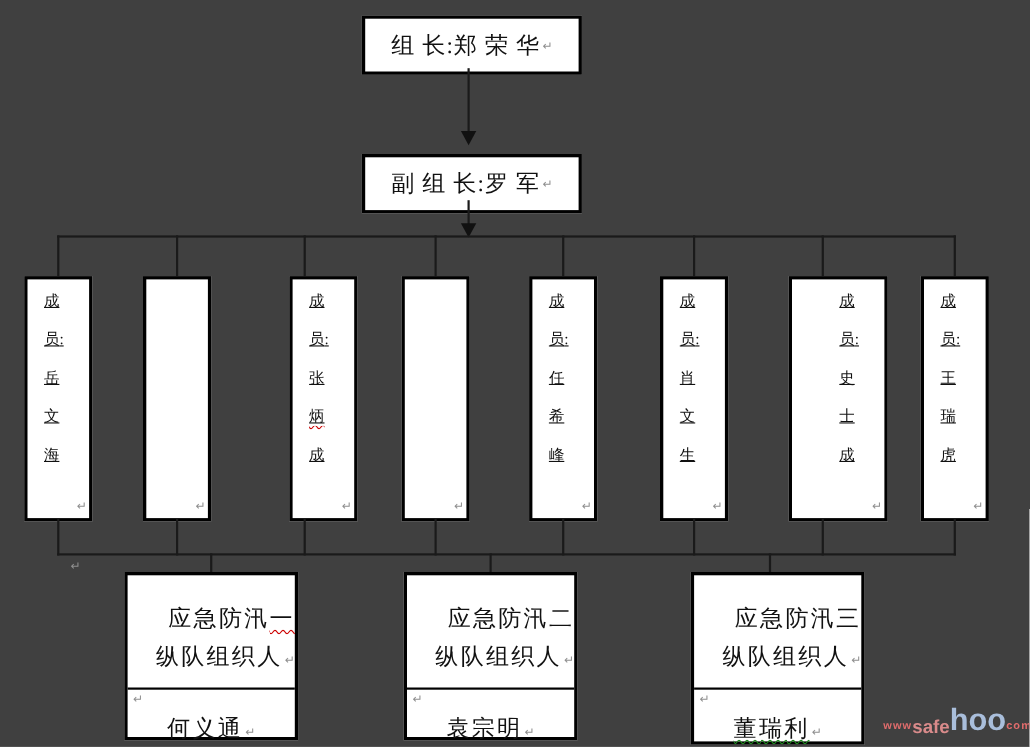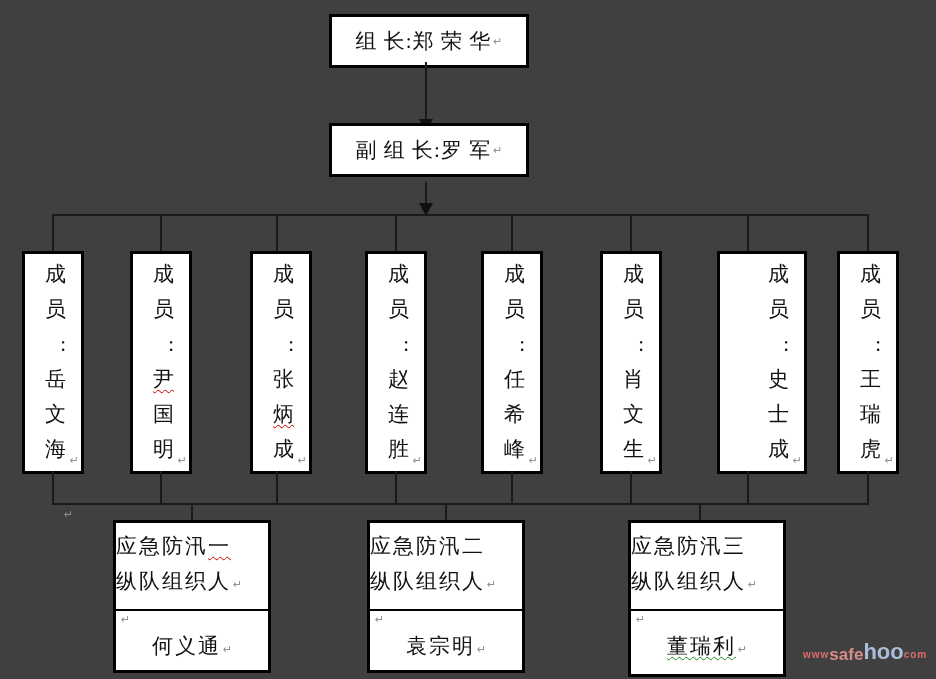--- a/index.html
+++ b/index.html
@@ -20,30 +20,30 @@
     position:absolute;left:329px;width:194px;height:48px;
     border:3px solid #000;background:#fff;
     display:flex;align-items:center;justify-content:center;
     font-size:21px;letter-spacing:1px;white-space:nowrap;
   }
   .memberbox{
     position:absolute;top:251px;width:56px;height:217px;
     border:3px solid #000;background:#fff;
   }
   .member-text{
-    width:26px;margin:3px auto 0;text-align:right;
-    font-size:21px;line-height:35px;
-    word-break:break-all;line-break:anywhere;
+    width:26px;margin:3px auto 0;text-align:left;
+    font-size:14px;line-height:35px;
+    word-break:break-all;line-break:anywhere;text-decoration:underline;
   }
   .groupbox{
     position:absolute;top:520px;width:152px;height:147px;
     border:3px solid #000;background:#fff;
   }
   .group-title{
-    height:80px;padding-top:6px;text-align:left;
+    height:80px;padding-top:22px;text-align:right;
     font-size:21px;line-height:35px;letter-spacing:2px;
   }
   .group-name-cell{
     position:relative;border-top:2px solid #000;height:57px;text-align:center;
   }
   .group-name{
     margin-top:20px;font-size:21px;line-height:30px;letter-spacing:2px;text-align:center;
   }
   
   .ret{
@@ -57,36 +57,36 @@
   .wavy-red{text-decoration:underline wavy #cc0000;text-decoration-thickness:1px;text-underline-offset:3px;}
   .wavy-green{text-decoration:underline wavy #1e8a1e;text-decoration-thickness:1px;text-underline-offset:3px;}
   
   .watermark{
     position:absolute;left:803px;top:641px;display:flex;align-items:flex-end;
     font-family:"Liberation Sans","DejaVu Sans",sans-serif;font-weight:bold;line-height:1;
     user-select:none;
   }
   .wm-small{font-size:10px;color:#e06c6c;letter-spacing:1px;padding-bottom:3px;}
   .wm-safe{font-size:17px;color:#d98b8b;letter-spacing:0px;}
-  .wm-hoo{font-size:22px;color:#a9bedb;letter-spacing:0px;}
+  .wm-hoo{font-size:28px;color:#a9bedb;letter-spacing:0px;}
 </style>
 </head>
 <body>
 
 <div id="canvas">
 
   <div class="titlebox" style="top:14px;">
     <span>组 长:郑 荣 华</span>
       <span class="ret ret-inline">↵</span>
   </div>
 
   <div class="vline" style="left:425px;top:62px;height:58px;"></div>
   <div class="arrow-down" style="left:419px;top:119px;"></div>
 
-  <div class="titlebox" style="top:123px;">
+  <div class="titlebox" style="top:140px;">
     <span>副 组 长:罗 军</span>
       <span class="ret ret-inline">↵</span>
   </div>
 
   <div class="vline" style="left:425px;top:182px;height:22px;"></div>
   <div class="arrow-down" style="left:419px;top:203px;"></div>
 
   <div class="hline" style="left:52px;top:214px;width:817px;"></div>
 
   <div class="vline" style="left:52px;top:214px;height:37px;"></div>
@@ -96,29 +96,27 @@
   <div class="vline" style="left:511px;top:214px;height:37px;"></div>
   <div class="vline" style="left:630px;top:214px;height:37px;"></div>
   <div class="vline" style="left:747px;top:214px;height:37px;"></div>
   <div class="vline" style="left:867px;top:214px;height:37px;"></div>
 
   <div class="memberbox" style="left:22px;">
     <div class="member-text"><span>成员</span><span>:</span><span>岳文海</span><span class="wavy-red"></span><span></span></div>
     <span class="ret member-ret">↵</span>
   </div>
   <div class="memberbox" style="left:130px;">
-    <div class="member-text"><span>成员</span><span>:</span><span></span><span class="wavy-red">尹</span><span>国明</span></div>
     <span class="ret member-ret">↵</span>
   </div>
-  <div class="memberbox" style="left:250px;">
+  <div class="memberbox" style="left:263px;">
     <div class="member-text"><span>成员</span><span>:</span><span>张</span><span class="wavy-red">炳</span><span>成</span></div>
     <span class="ret member-ret">↵</span>
   </div>
   <div class="memberbox" style="left:365px;">
-    <div class="member-text"><span>成员</span><span>:</span><span>赵连胜</span><span class="wavy-red"></span><span></span></div>
     <span class="ret member-ret">↵</span>
   </div>
   <div class="memberbox" style="left:481px;">
     <div class="member-text"><span>成员</span><span>:</span><span>任希峰</span><span class="wavy-red"></span><span></span></div>
     <span class="ret member-ret">↵</span>
   </div>
   <div class="memberbox" style="left:600px;">
     <div class="member-text"><span>成员</span><span>:</span><span>肖文生</span><span class="wavy-red"></span><span></span></div>
     <span class="ret member-ret">↵</span>
   </div>

